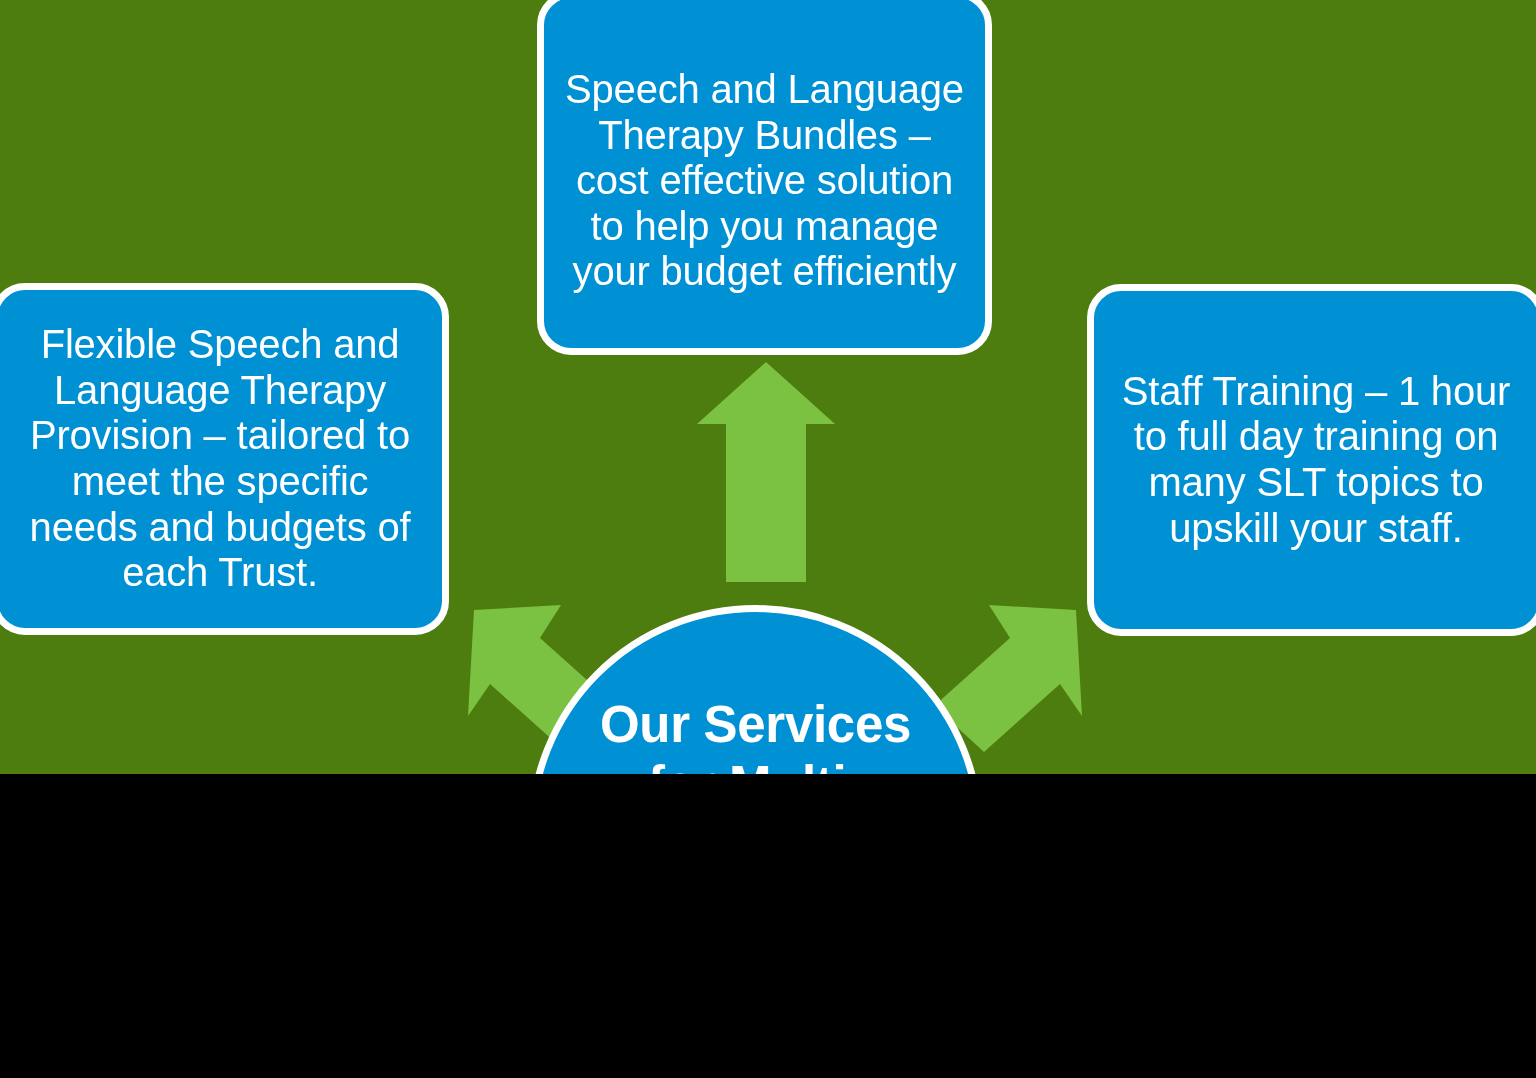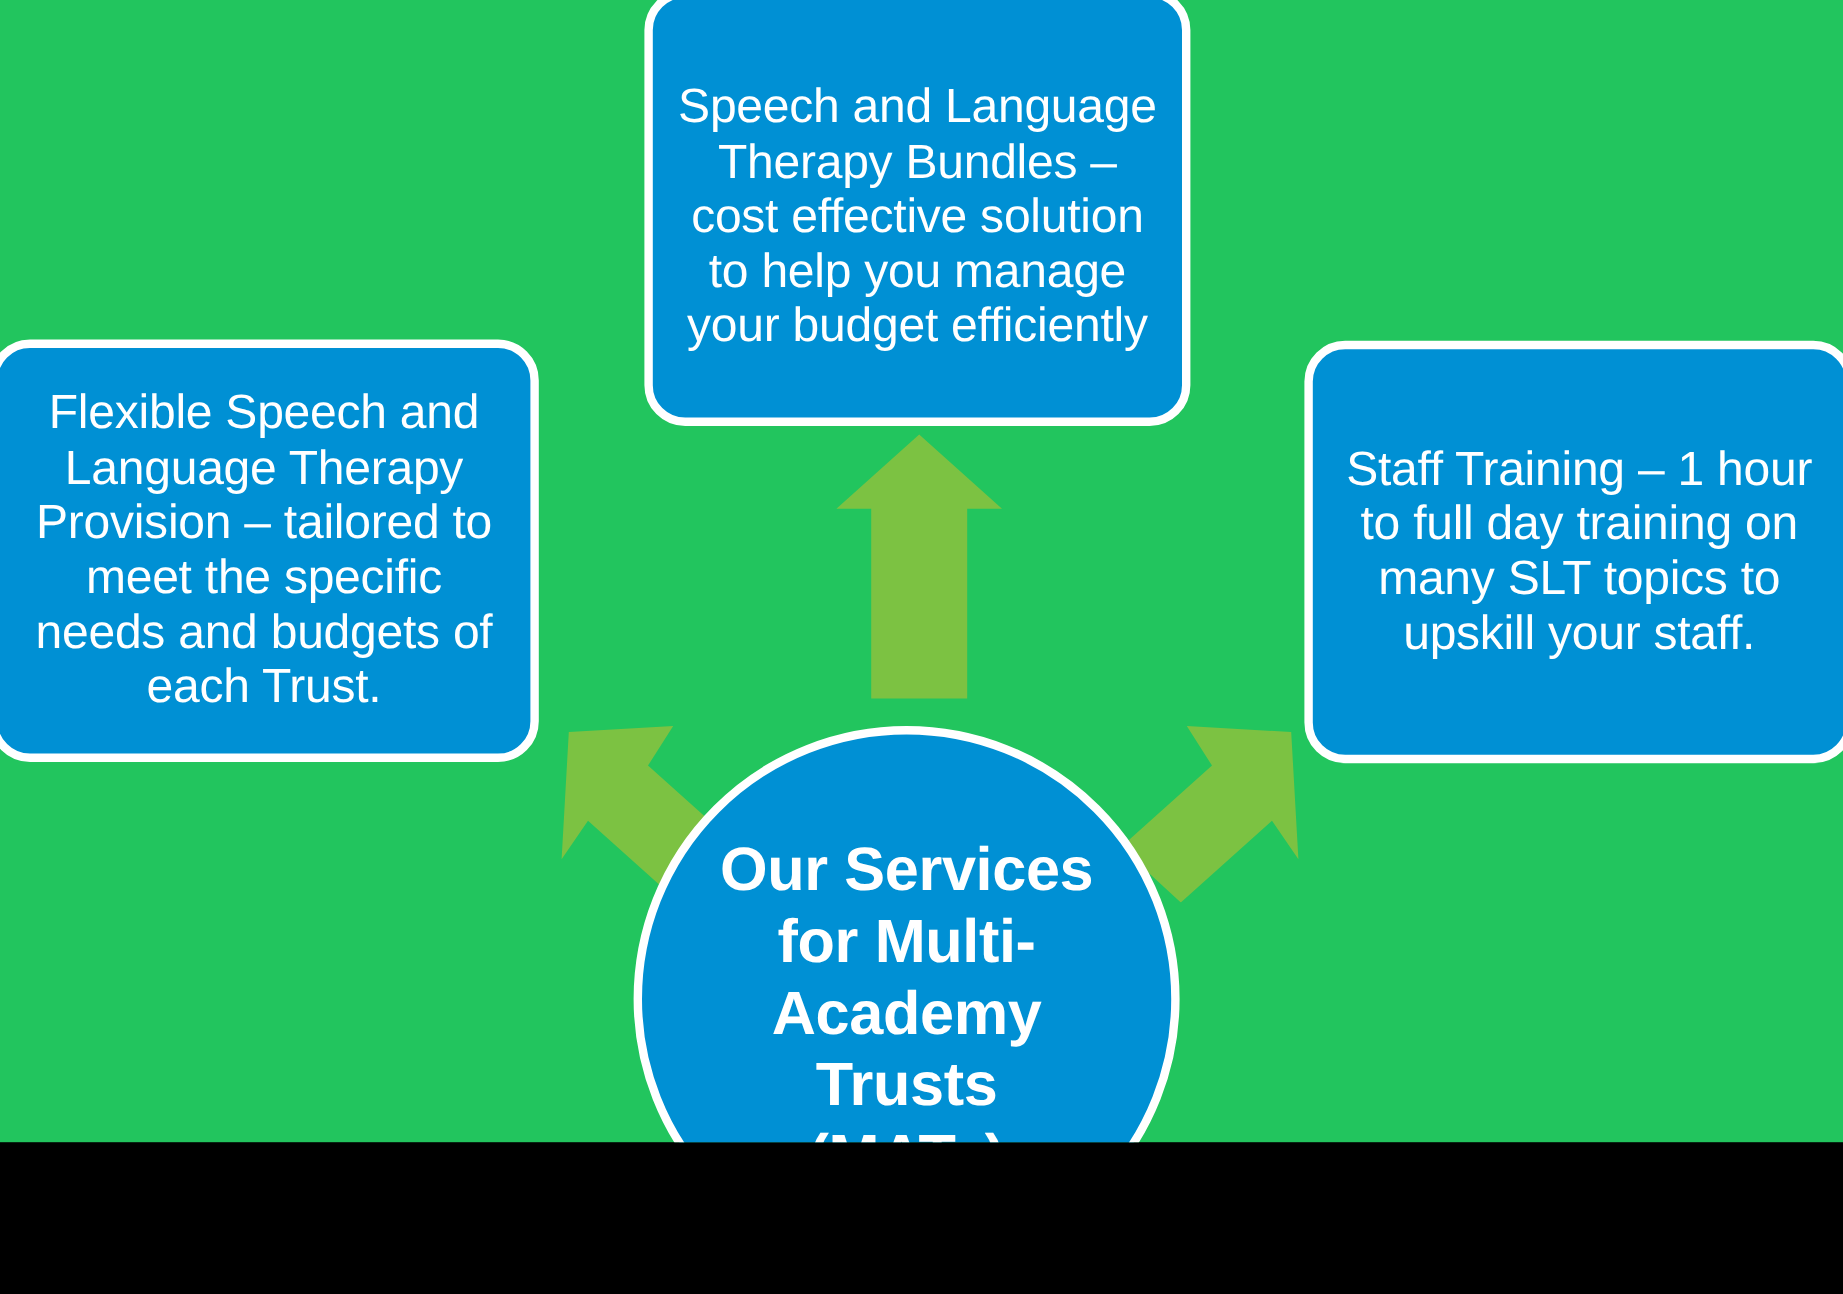--- a/index.html
+++ b/index.html
@@ -7,22 +7,22 @@
     margin: 0;
     padding: 0;
     background: #000000;
   }
   body {
     font-family: "Liberation Sans", sans-serif;
   }
   #canvas {
     position: relative;
     width: 1536px;
-    height: 952px;
-    background: #22c55e;
+    height: 774px;
+    background: #4d7c0f;
     overflow: hidden;
   }
 
   
   .node-box {
     position: absolute;
     box-sizing: border-box;
     background: #0090D4;
     border: 7px solid #FFFFFF;
     border-radius: 34px;

